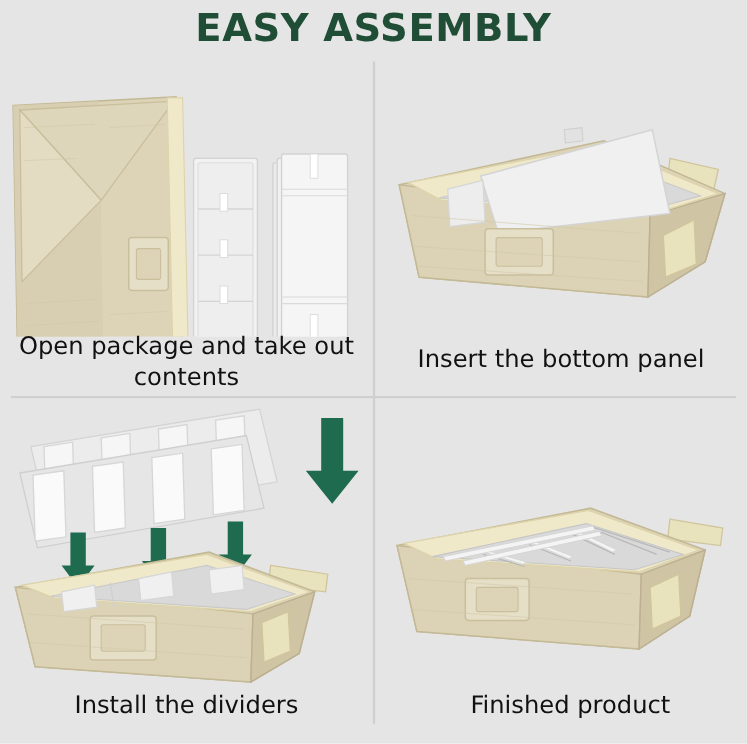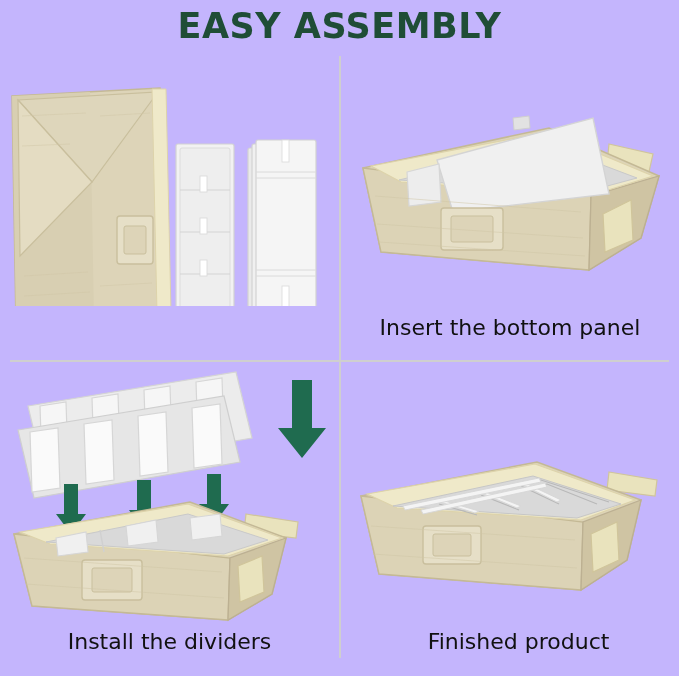--- a/index.html
+++ b/index.html
@@ -11,21 +11,21 @@
   body {
     width: 679px;
     height: 676px;
     font-family: "Liberation Sans", sans-serif;
     overflow: hidden;
   }
   #page {
     position: relative;
     width: 679px;
     height: 676px;
-    background: #c4b5fd;
+    background: #e5e5e5;
   }
 
   
   #title {
     position: absolute;
     top: 6px;
     left: 0;
     width: 679px;
     text-align: center;
     font-size: 35px;
@@ -154,20 +154,24 @@
             <line x1="256" y1="214" x2="316" y2="214"></line>
             <line x1="256" y1="220" x2="316" y2="220"></line>
           </g>
           <g fill="#ffffff" stroke="#dadada" stroke-width="0.8">
             <rect x="282" y="84" width="7" height="22"></rect>
             <rect x="282" y="230" width="7" height="22"></rect>
           </g>
         </g>
       </svg>
     </div>
+    <div class="caption" id="cap-tl">
+      <div>Open  package and take out</div>
+      <div>contents</div>
+    </div>
   </div>
 
   <div class="cell" id="cell-tr">
     <div class="art">
       <svg width="338" height="250" viewBox="0 0 338 250">
 
         <path d="M268 88 L312 98 L308 116 L266 108 Z" fill="#e9e3bd" stroke="#d0c59b" stroke-width="1.2"></path>
 
         <path d="M22 112 L208 72 L318 120 L300 182 L248 214 L40 196 Z" fill="#ddd4b8" stroke="#c4b995" stroke-width="1.5"></path>
 

